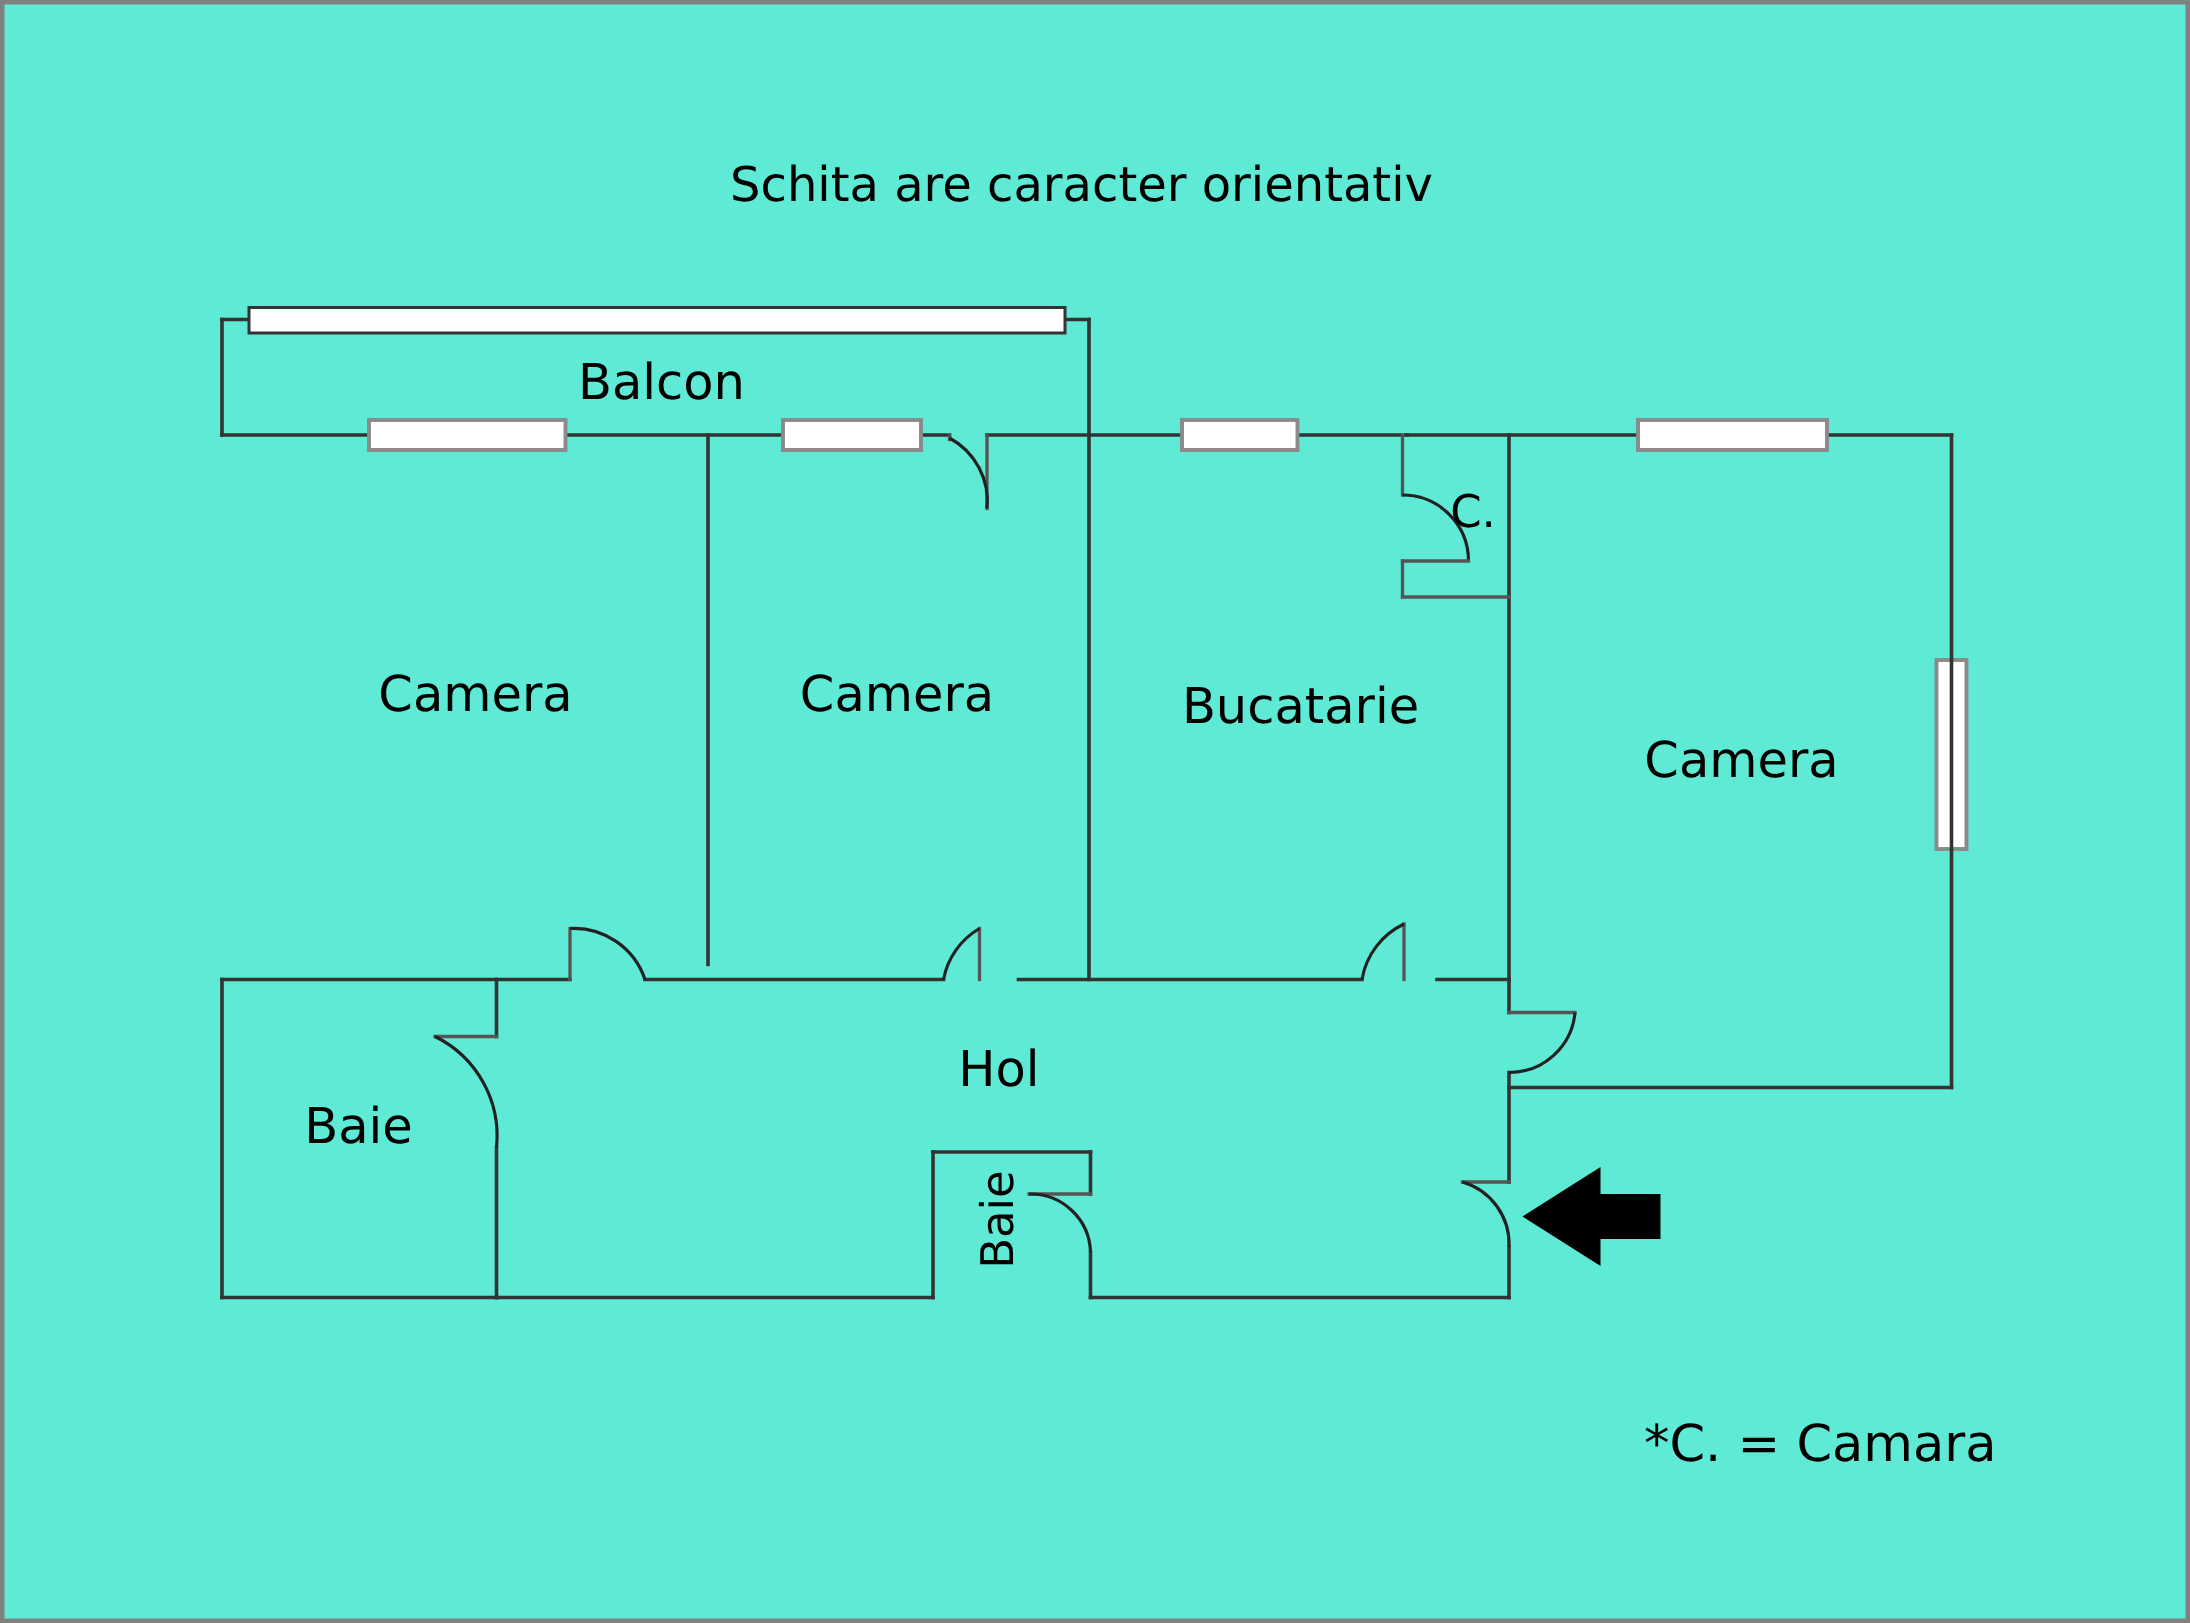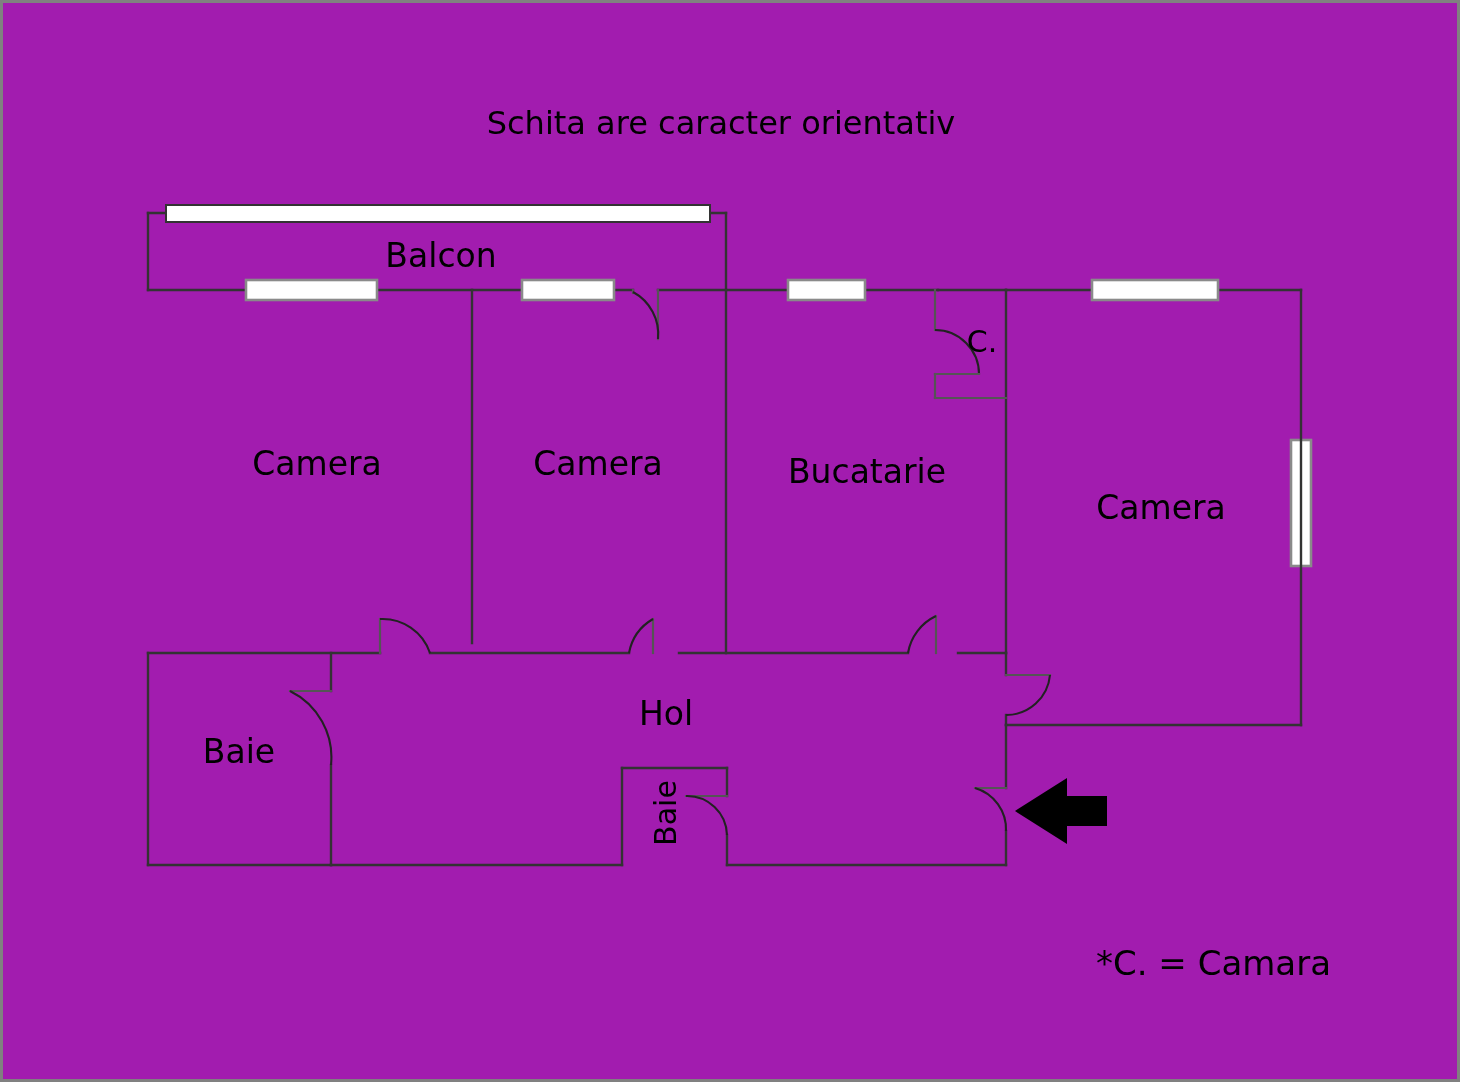--- a/index.html
+++ b/index.html
@@ -9,21 +9,21 @@
   }
   body {
     width: 1460px;
     height: 1082px;
     font-family: "DejaVu Sans", sans-serif;
   }
   #plan-root {
     position: relative;
     width: 1460px;
     height: 1082px;
-    background: #a21caf;
+    background: #5eead4;
     box-sizing: border-box;
     border: 3px solid #808080;
     overflow: hidden;
   }
   svg#floorplan {
     position: absolute;
     left: 0;
     top: 0;
     width: 1460px;
     height: 1082px;

